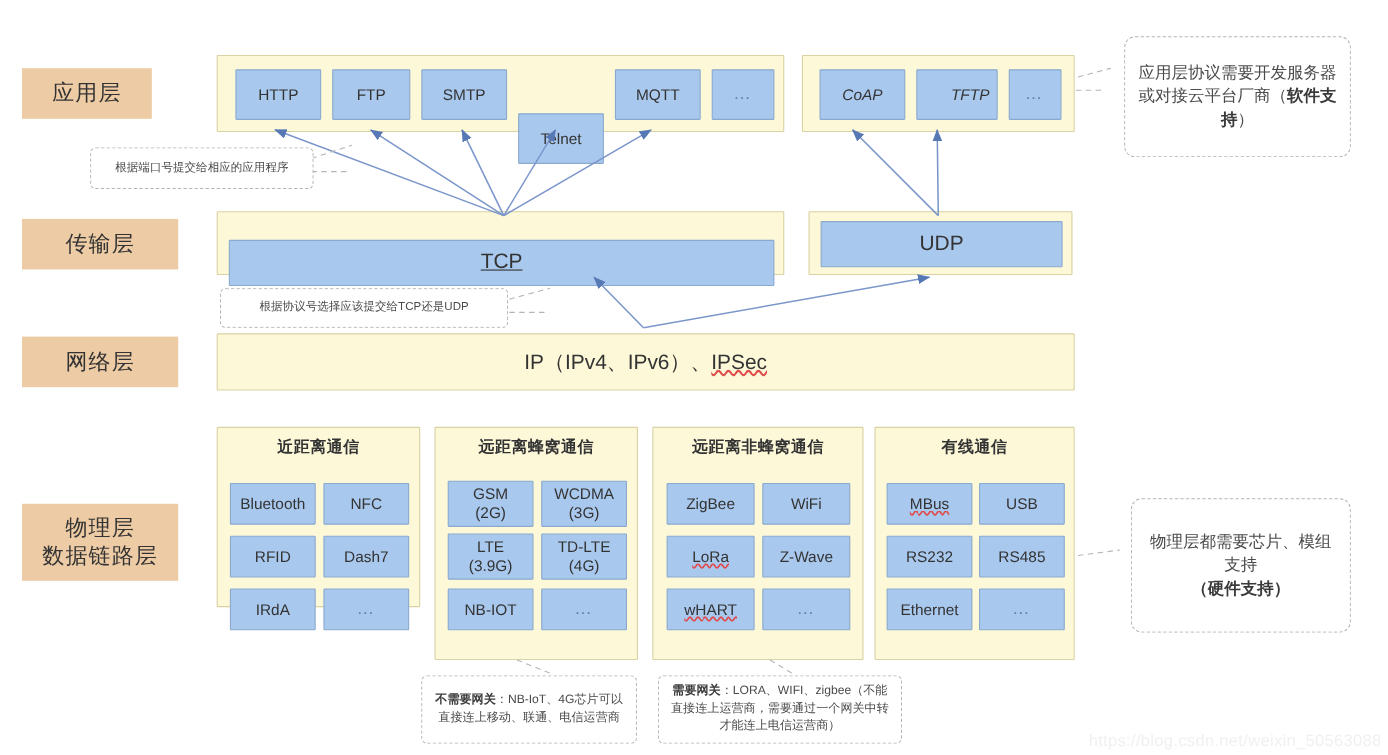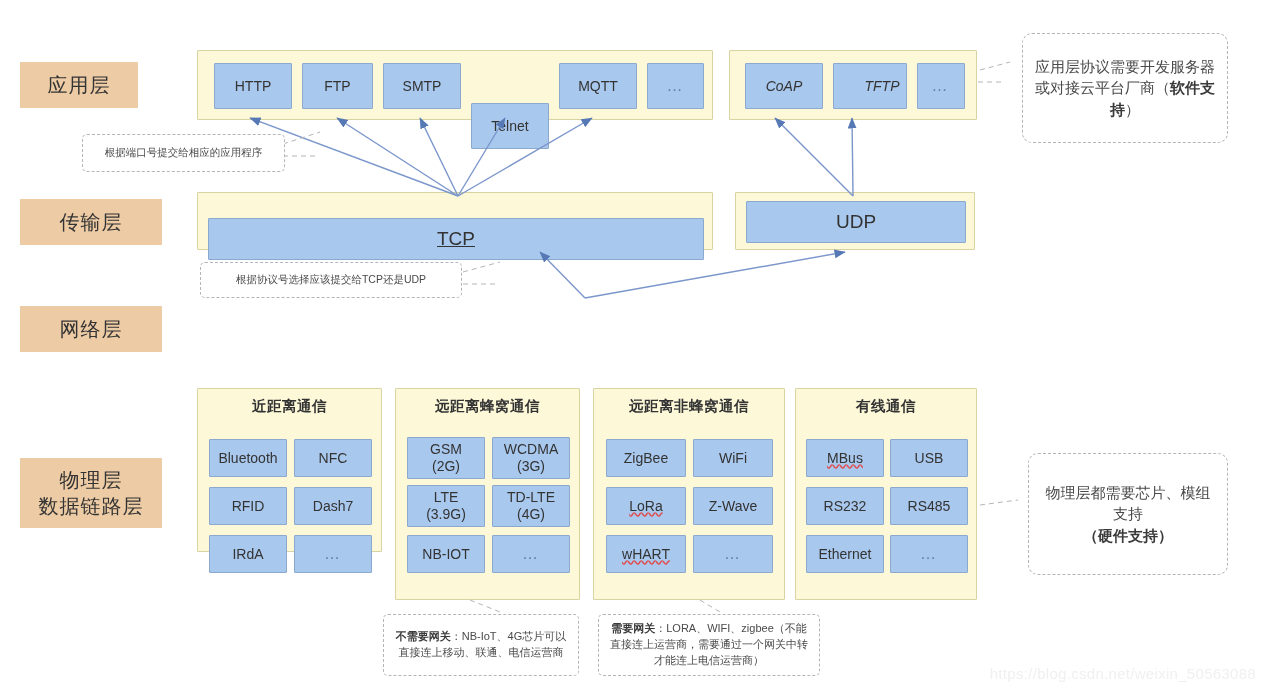--- a/index.html
+++ b/index.html
@@ -136,20 +136,25 @@
     <div class="chip dots" style="left:187px; top:12px; width:48px; height:46px;"><span>…</span></div>
   </div>
 
   <div class="ybox" style="left:197px; top:192px; width:516px; height:58px;">
     <div class="chip big" style="left:10px; top:25px; width:496px; height:42px;text-decoration:underline;"><span>TCP</span></div>
   </div>
   <div class="ybox" style="left:735px; top:192px; width:240px; height:58px;">
     <div class="chip big" style="left:10px; top:8px; width:220px; height:42px;"><span>UDP</span></div>
   </div>
 
+  <div class="ybox" style="left:197px; top:303px; width:780px; height:52px;">
+    <div class="iprow-text">
+      <span>IP（IPv4、IPv6）、</span><span class="spell">IPSec</span>
+    </div>
+  </div>
 
   <div class="ybox" style="left:197px; top:388px; width:185px; height:164px;">
     <div class="ybox-title">近距离通信</div>
     <div class="chip" style="left:11px; top:50px; width:78px; height:38px;"><span>Bluetooth</span></div>
     <div class="chip" style="left:96px; top:50px; width:78px; height:38px;"><span>NFC</span></div>
     <div class="chip" style="left:11px; top:98px; width:78px; height:38px;"><span>RFID</span></div>
     <div class="chip" style="left:96px; top:98px; width:78px; height:38px;"><span>Dash7</span></div>
     <div class="chip" style="left:11px; top:146px; width:78px; height:38px;"><span>IRdA</span></div>
     <div class="chip dots" style="left:96px; top:146px; width:78px; height:38px;"><span>…</span></div>
   </div>

